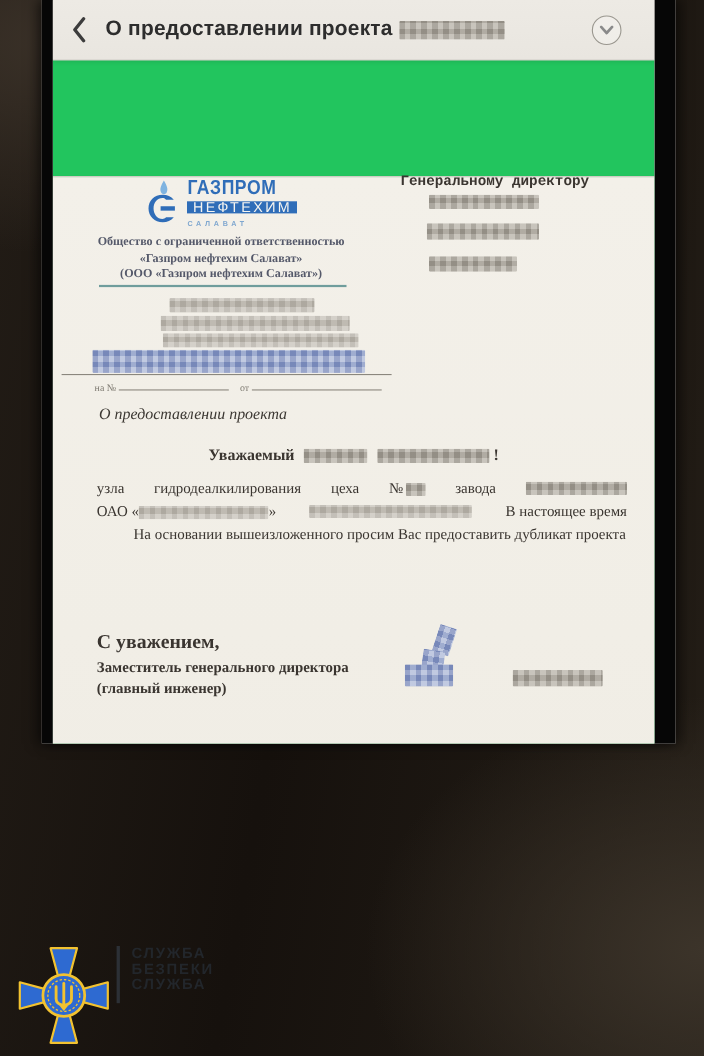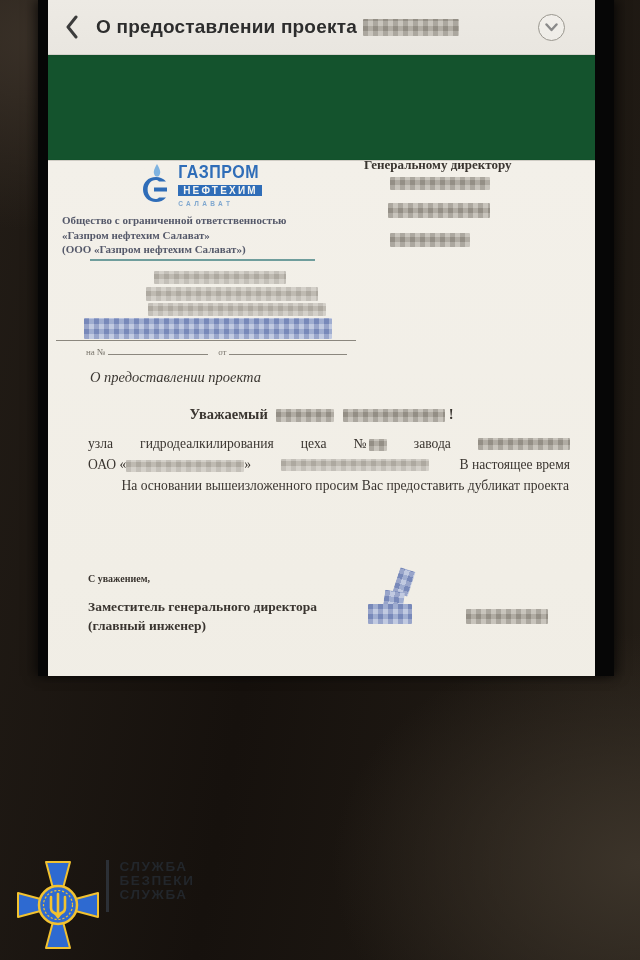--- a/index.html
+++ b/index.html
@@ -59,21 +59,21 @@
       repeating-linear-gradient(90deg, rgba(140,136,128,.22) 0 5px, rgba(215,212,205,.25) 5px 10px),
       repeating-linear-gradient(0deg, #d3cfc8 0 5px, #b7b2a9 5px 10px);
   }
   .px.blue {
     background-image:
       repeating-linear-gradient(90deg, rgba(80,100,165,.35) 0 5px, rgba(195,205,230,.35) 5px 10px),
       repeating-linear-gradient(0deg, #c0c8de 0 5px, #8d9cc4 5px 10px);
   }
 
   
-  .viewer { position:absolute; left:0; top:54px; right:0; bottom:0; background:#14532d; }
+  .viewer { position:absolute; left:0; top:54px; right:0; bottom:0; background:#22c55e; }
   .viewer-bottom {
     position:absolute; left:0; right:0; top:861px; bottom:0;
     background:linear-gradient(180deg,#dbd8d2 0%, #d3d0ca 100%);
   }
   .page {
     position:absolute; left:0; top:106px; width:100%; height:755px;
     background:linear-gradient(180deg,#f3f0e9 0%, #f1eee6 55%, #efece4 100%);
     border-top:1px solid #cfccc4;
     box-shadow:0 2px 3px rgba(0,0,0,.12);
     font-family:"Liberation Serif", serif; color:#3a3530;
@@ -81,28 +81,28 @@
 
   
   .logo-block { position:absolute; left:0; top:2px; width:305px; text-align:center; }
   .logo-row { display:inline-flex; align-items:flex-start; }
   .logo-words { text-align:left; margin-left:3px; font-family:"Liberation Sans", sans-serif; }
   .logo-gazprom {
     color:#2f6db8; font-weight:700; font-size:16px; letter-spacing:.5px;
     transform:scaleY(1.15); line-height:17px;
   }
   .logo-neftekhim {
-    display:inline-block; background:#2f6db8; color:#f5f4f0; font-weight:700;
-    font-size:10px; letter-spacing:2.2px; padding:1px 4px 1px 5px; margin-top:1px; line-height:9px;
+    display:inline-block; background:#2f6db8; color:#f5f4f0; font-weight:400;
+    font-size:13px; letter-spacing:2.2px; padding:1px 4px 1px 5px; margin-top:1px; line-height:9px;
   }
   .logo-salavat {
     color:#7fa7cf; font-weight:700; font-size:6.5px; letter-spacing:3.4px; margin-top:1.5px;
   }
   .company-block {
-    position:absolute; left:14px; top:52px; width:278px; 
+    position:absolute; left:14px; top:52px; width:278px; text-align:center;
     font-size:11px; font-weight:700; color:#55596a; line-height:14.5px;
     font-family:"Liberation Serif", serif;
   }
   .head-rule { position:absolute; left:42px; top:98px; width:225px; height:2px; background:#6f9d9c; }
 
   .addr-blur-1 { position:absolute; left:106px; top:110px; width:132px; height:13px; }
   .addr-blur-2 { position:absolute; left:98px;  top:126px; width:172px; height:14px; }
   .addr-blur-3 { position:absolute; left:100px; top:142px; width:178px; height:13px; }
   .outno-blur  { position:absolute; left:36px;  top:157px; width:248px; height:21px; }
   .outno-line  { position:absolute; left:8px;   top:179px; width:300px; height:1px; background:#8b877e; }
@@ -117,27 +117,27 @@
                 font-weight:700; font-size:14.5px; }
 
   
   .bodytext { position:absolute; left:40px; top:272px; width:482px; font-size:13.6px; line-height:21.2px; }
   .bl { white-space:nowrap; }
   .bl.flex { display:flex; justify-content:space-between; align-items:center; }
   .indent { display:inline-block; width:30px; }
 
   
   .recipient { position:absolute; left:316px; top:-4px; width:230px; }
-  .recipient-title { font-weight:700; font-size:13px; white-space:nowrap; }
+  .recipient-title { font-weight:700; font-size:13px; white-space:nowrap;font-family:Liberation Mono, monospace; }
   .rec-blur-1 { position:absolute; left:26px; top:20px;  width:100px; height:13px; }
   .rec-blur-2 { position:absolute; left:24px; top:46px;  width:102px; height:15px; }
   .rec-blur-3 { position:absolute; left:26px; top:76px;  width:80px;  height:14px; }
 
   
-  .closing   { position:absolute; left:40px; top:412px; font-weight:700; font-size:10px; }
+  .closing   { position:absolute; left:40px; top:412px; font-weight:700; font-size:18px; }
   .sig-title { position:absolute; left:40px; top:437px; font-weight:700; font-size:13.5px; line-height:18.5px; }
   .sig-blur-a { position:absolute; left:348px; top:408px; width:16px; height:26px; transform:rotate(18deg); }
   .sig-blur-b { position:absolute; left:336px; top:430px; width:20px; height:16px; transform:rotate(8deg); }
   .sig-blur-c { position:absolute; left:320px; top:443px; width:44px; height:20px; }
   .name-blur  { position:absolute; left:418px; top:448px; width:82px; height:15px; }
 
   
   .stamp-1 { position:absolute; left:48px; top:647px; width:158px; height:11px; }
   .stamp-2 { position:absolute; left:50px; top:660px; width:190px; height:12px; }
   .stamp-3 { position:absolute; left:48px; top:674px; width:58px;  height:10px; }

